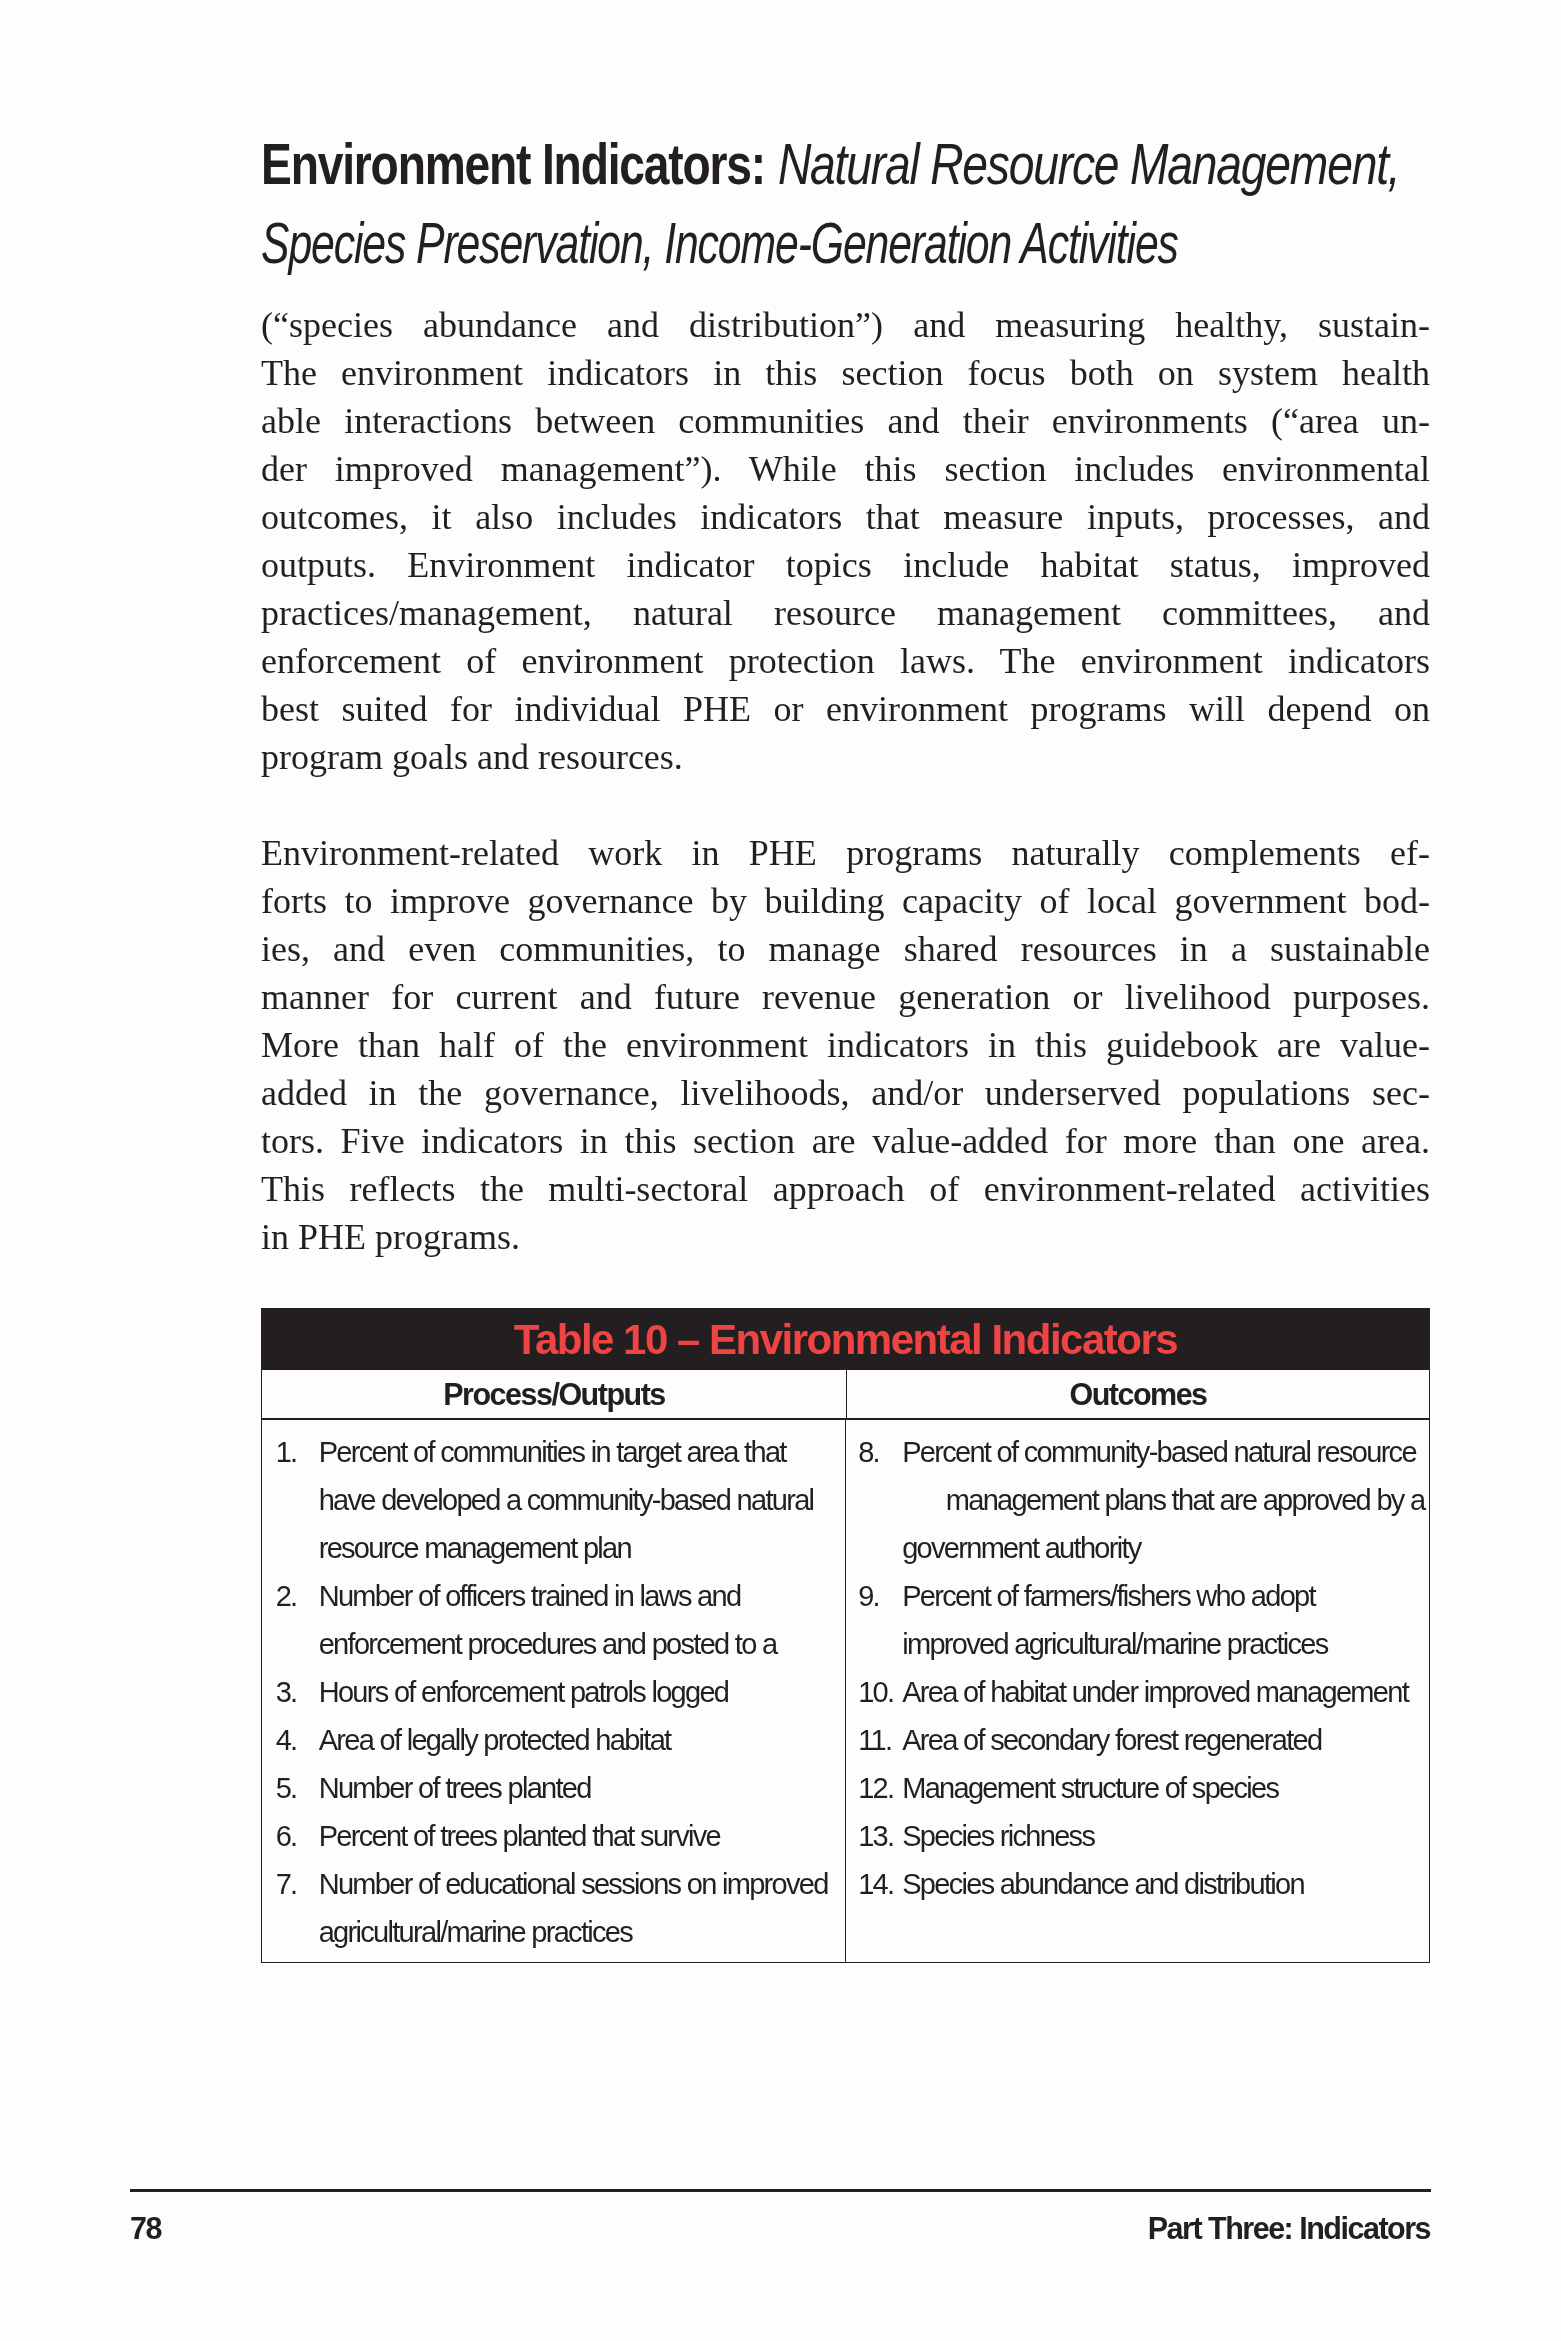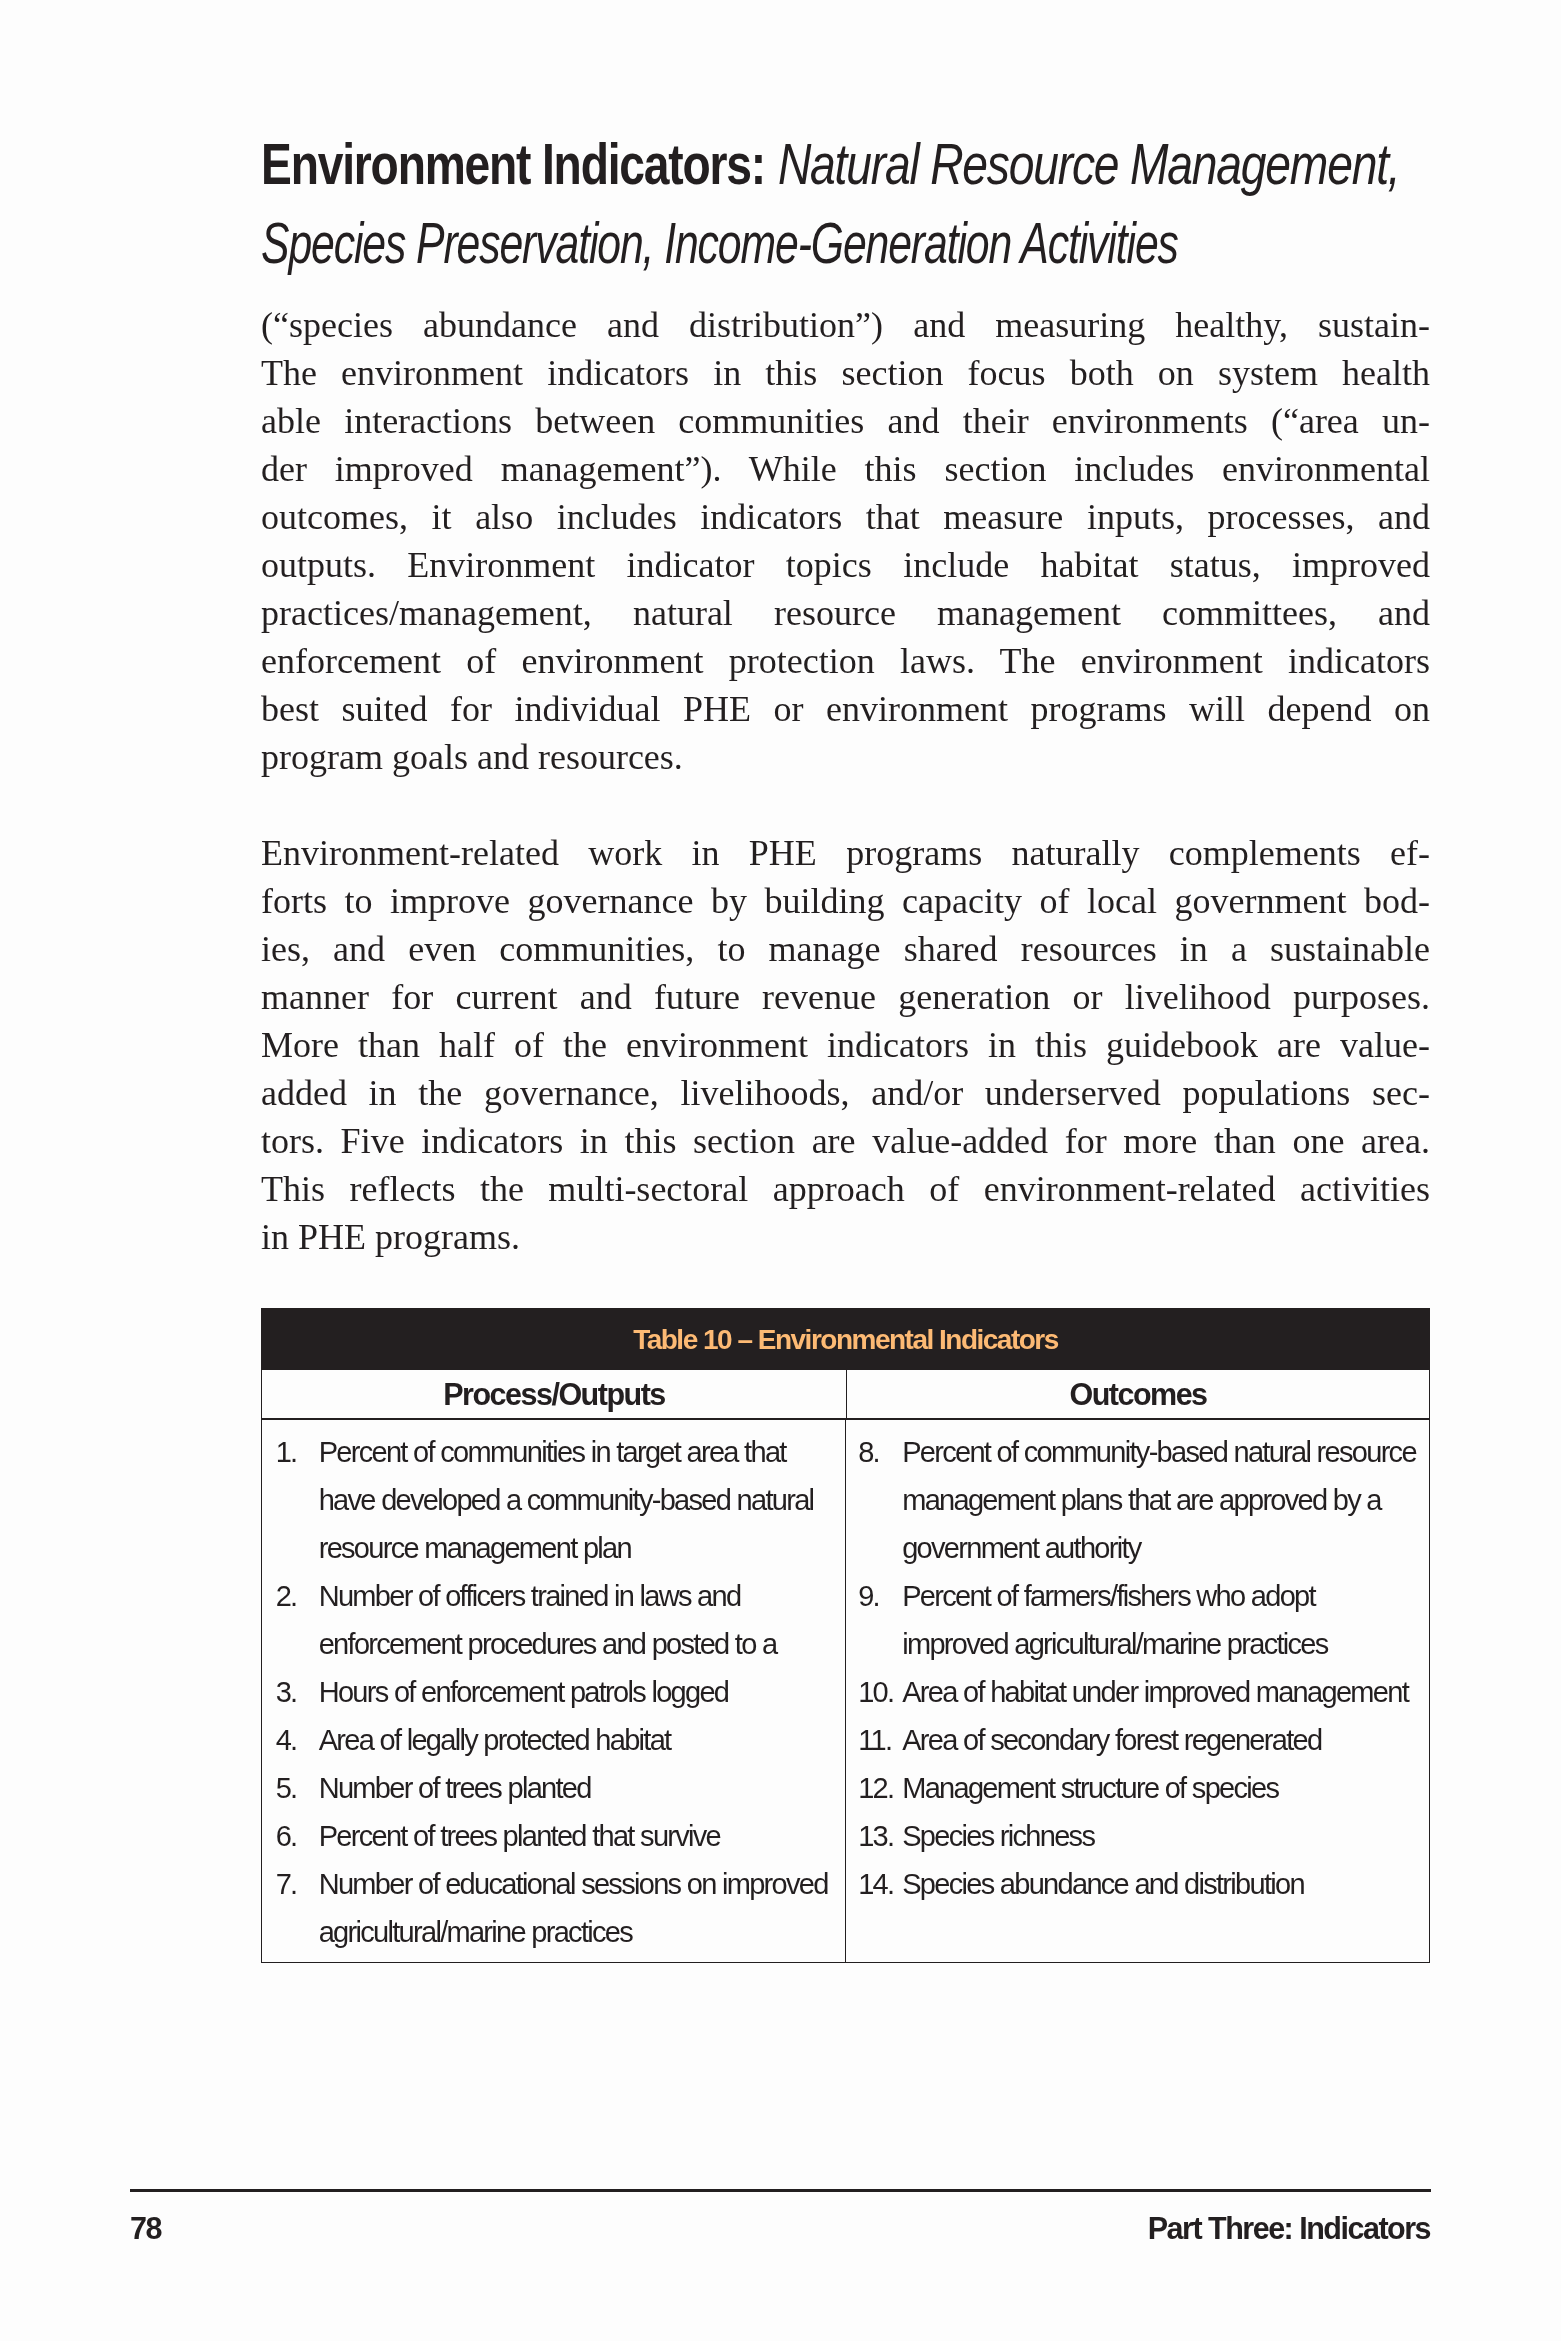--- a/index.html
+++ b/index.html
@@ -5,21 +5,21 @@
   html, body { margin:0; padding:0; }
   body { width:1561px; height:2342px; background:#fdfdfd; position:relative; overflow:hidden; color:#231f20; }
   .title-wrap { position:absolute; left:261px; top:124px; width:1189px; }
   .t-line { font-family:"Liberation Sans", sans-serif; font-size:58px; line-height:79px; white-space:nowrap; transform-origin:left center; }
   .t-bold { font-weight:bold; letter-spacing:-1.5px; }
   .t-ital { font-style:italic; font-weight:normal; letter-spacing:-1.5px; }
   .para { position:absolute; left:261px; width:1169px; font-family:"Liberation Serif", serif; font-size:36px; line-height:48px; text-align:justify; color:#231f20; }
   .para span.l { display:block; text-align-last:justify; white-space:nowrap; }
   .para span.l.last { text-align-last:left; }
   .tbl { position:absolute; left:261px; top:1308px; width:1169px; border:1.5px solid #231f20; box-sizing:border-box; font-family:"Liberation Sans", sans-serif; }
-  .tbl-head { background:#231f20; color:#fdba74; height:61px; display:flex; align-items:center; justify-content:center; font-weight:bold; font-size:28px; letter-spacing:-1.5px; }
+  .tbl-head { background:#231f20; color:#ef4444; height:61px; display:flex; align-items:center; justify-content:center; font-weight:bold; font-size:42px; letter-spacing:-1.5px; }
   .tbl-cols { display:flex; border-bottom:2.3px solid #231f20; }
   .tbl-col-h { flex:1; height:48px; display:flex; align-items:center; justify-content:center; font-weight:bold; font-size:30.5px; letter-spacing:-1.5px; }
   .tbl-col-h:first-child { border-right:1.5px solid #231f20; width:584px; flex:none; }
   .tbl-body { display:flex; }
   .tbl-cell { padding:7.6px 0 6.1px 0; }
   .tbl-cell.left { width:584px; border-right:1.5px solid #231f20; box-sizing:border-box; }
   .tbl-cell.right { flex:1; }
   .item { display:flex; font-size:29px; line-height:48px; letter-spacing:-1.7px; color:#231f20; }
   .item .num { width:43px; padding-left:13.7px; flex:none; }
   .tbl-cell.right .item .num { padding-left:12.2px; width:44px; }
@@ -113,21 +113,21 @@
             <div style="white-space: nowrap;">Number of educational sessions on improved</div>
             <div style="white-space: nowrap;">agricultural/marine practices</div>
           </span>
         </div>
       </div>
     <div class="tbl-cell right" id="col-right">
         <div class="item">
           <span class="num">8.</span>
           <span class="txt">
             <div style="white-space: nowrap;">Percent of community-based natural resource</div>
-            <div style="white-space: nowrap;">management plans that are approved by a</div>
+            <div style="white-space: nowrap; text-align: right;">management plans that are approved by a</div>
             <div style="white-space: nowrap;">government authority</div>
           </span>
         </div>
         <div class="item">
           <span class="num">9.</span>
           <span class="txt">
             <div style="white-space: nowrap;">Percent of farmers/fishers who adopt</div>
             <div style="white-space: nowrap;">improved agricultural/marine practices</div>
           </span>
         </div>

